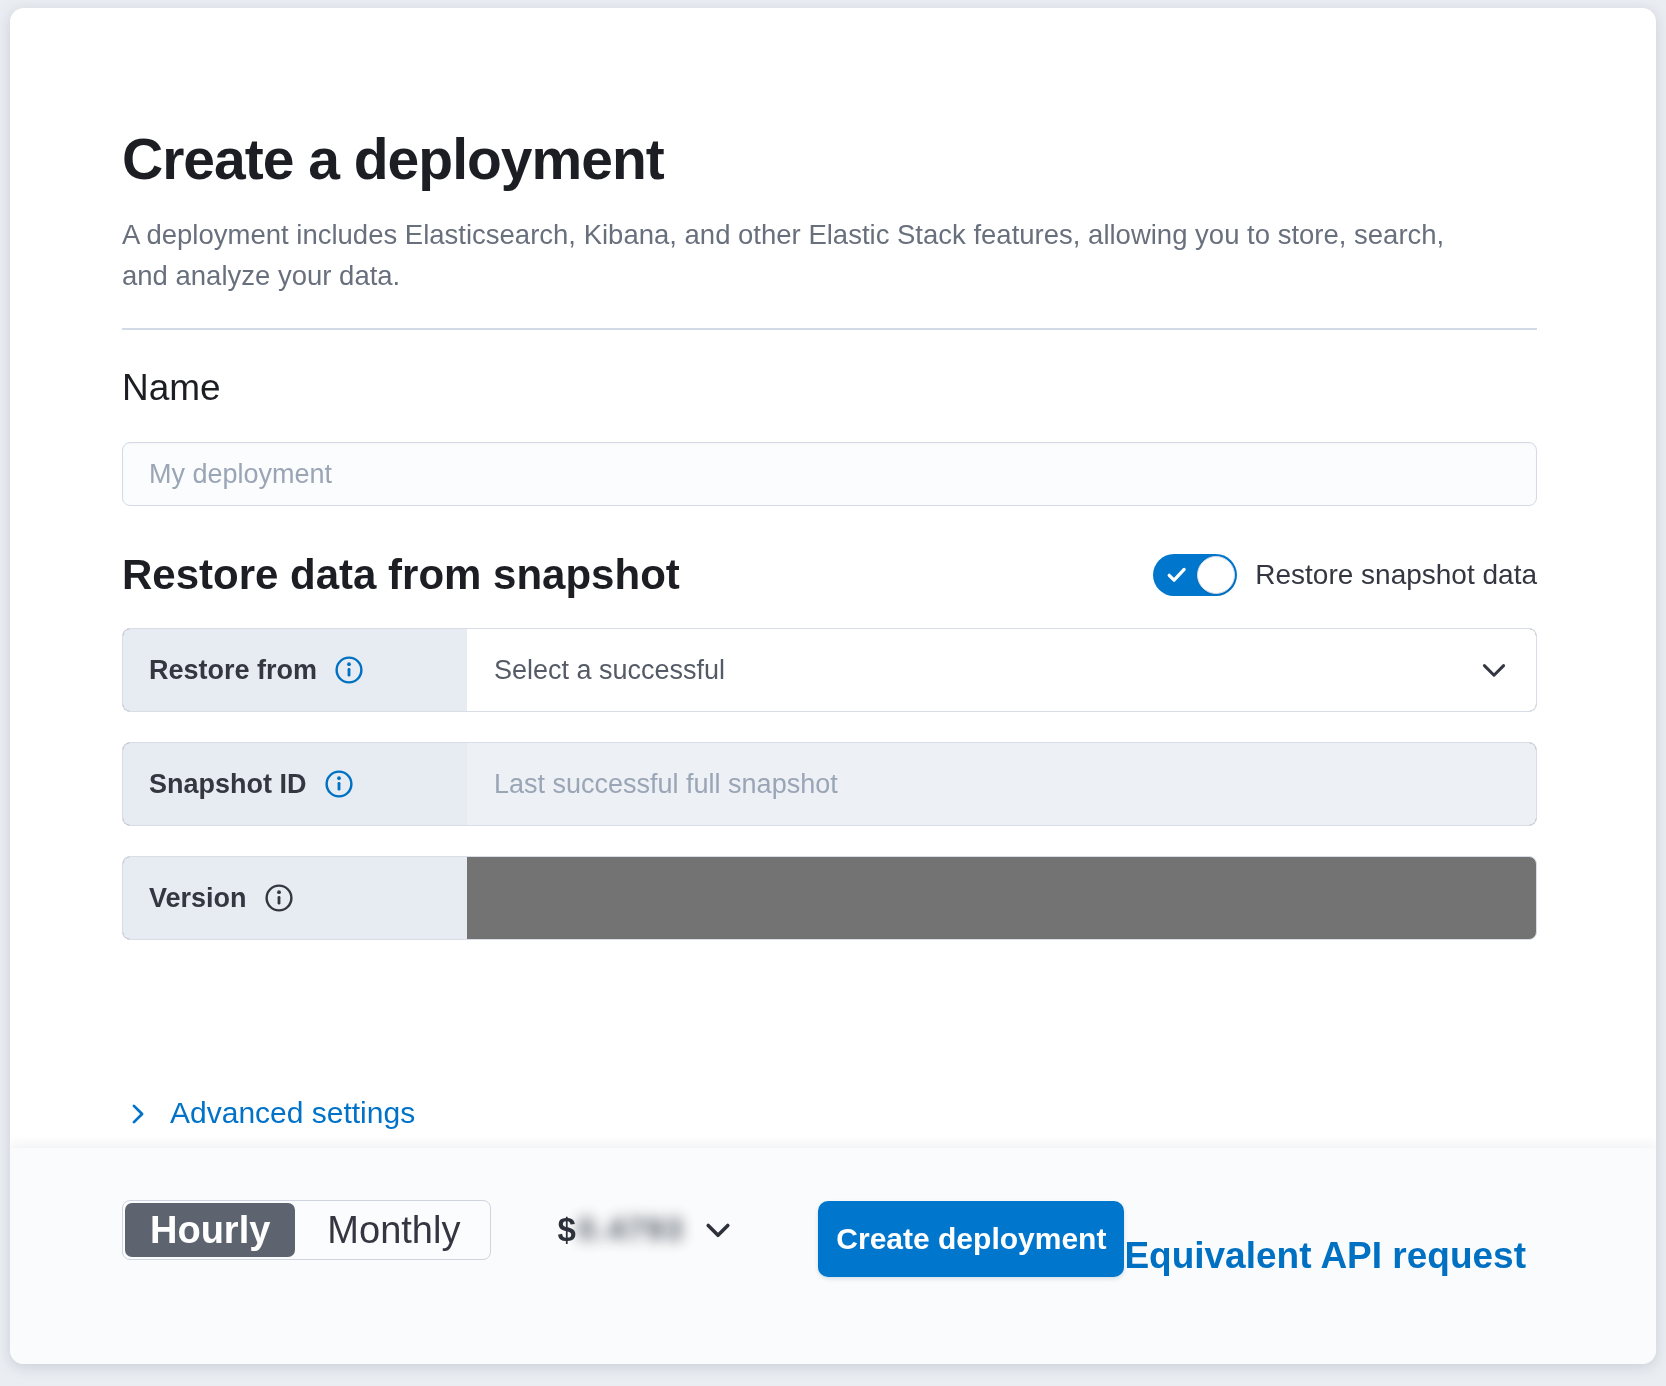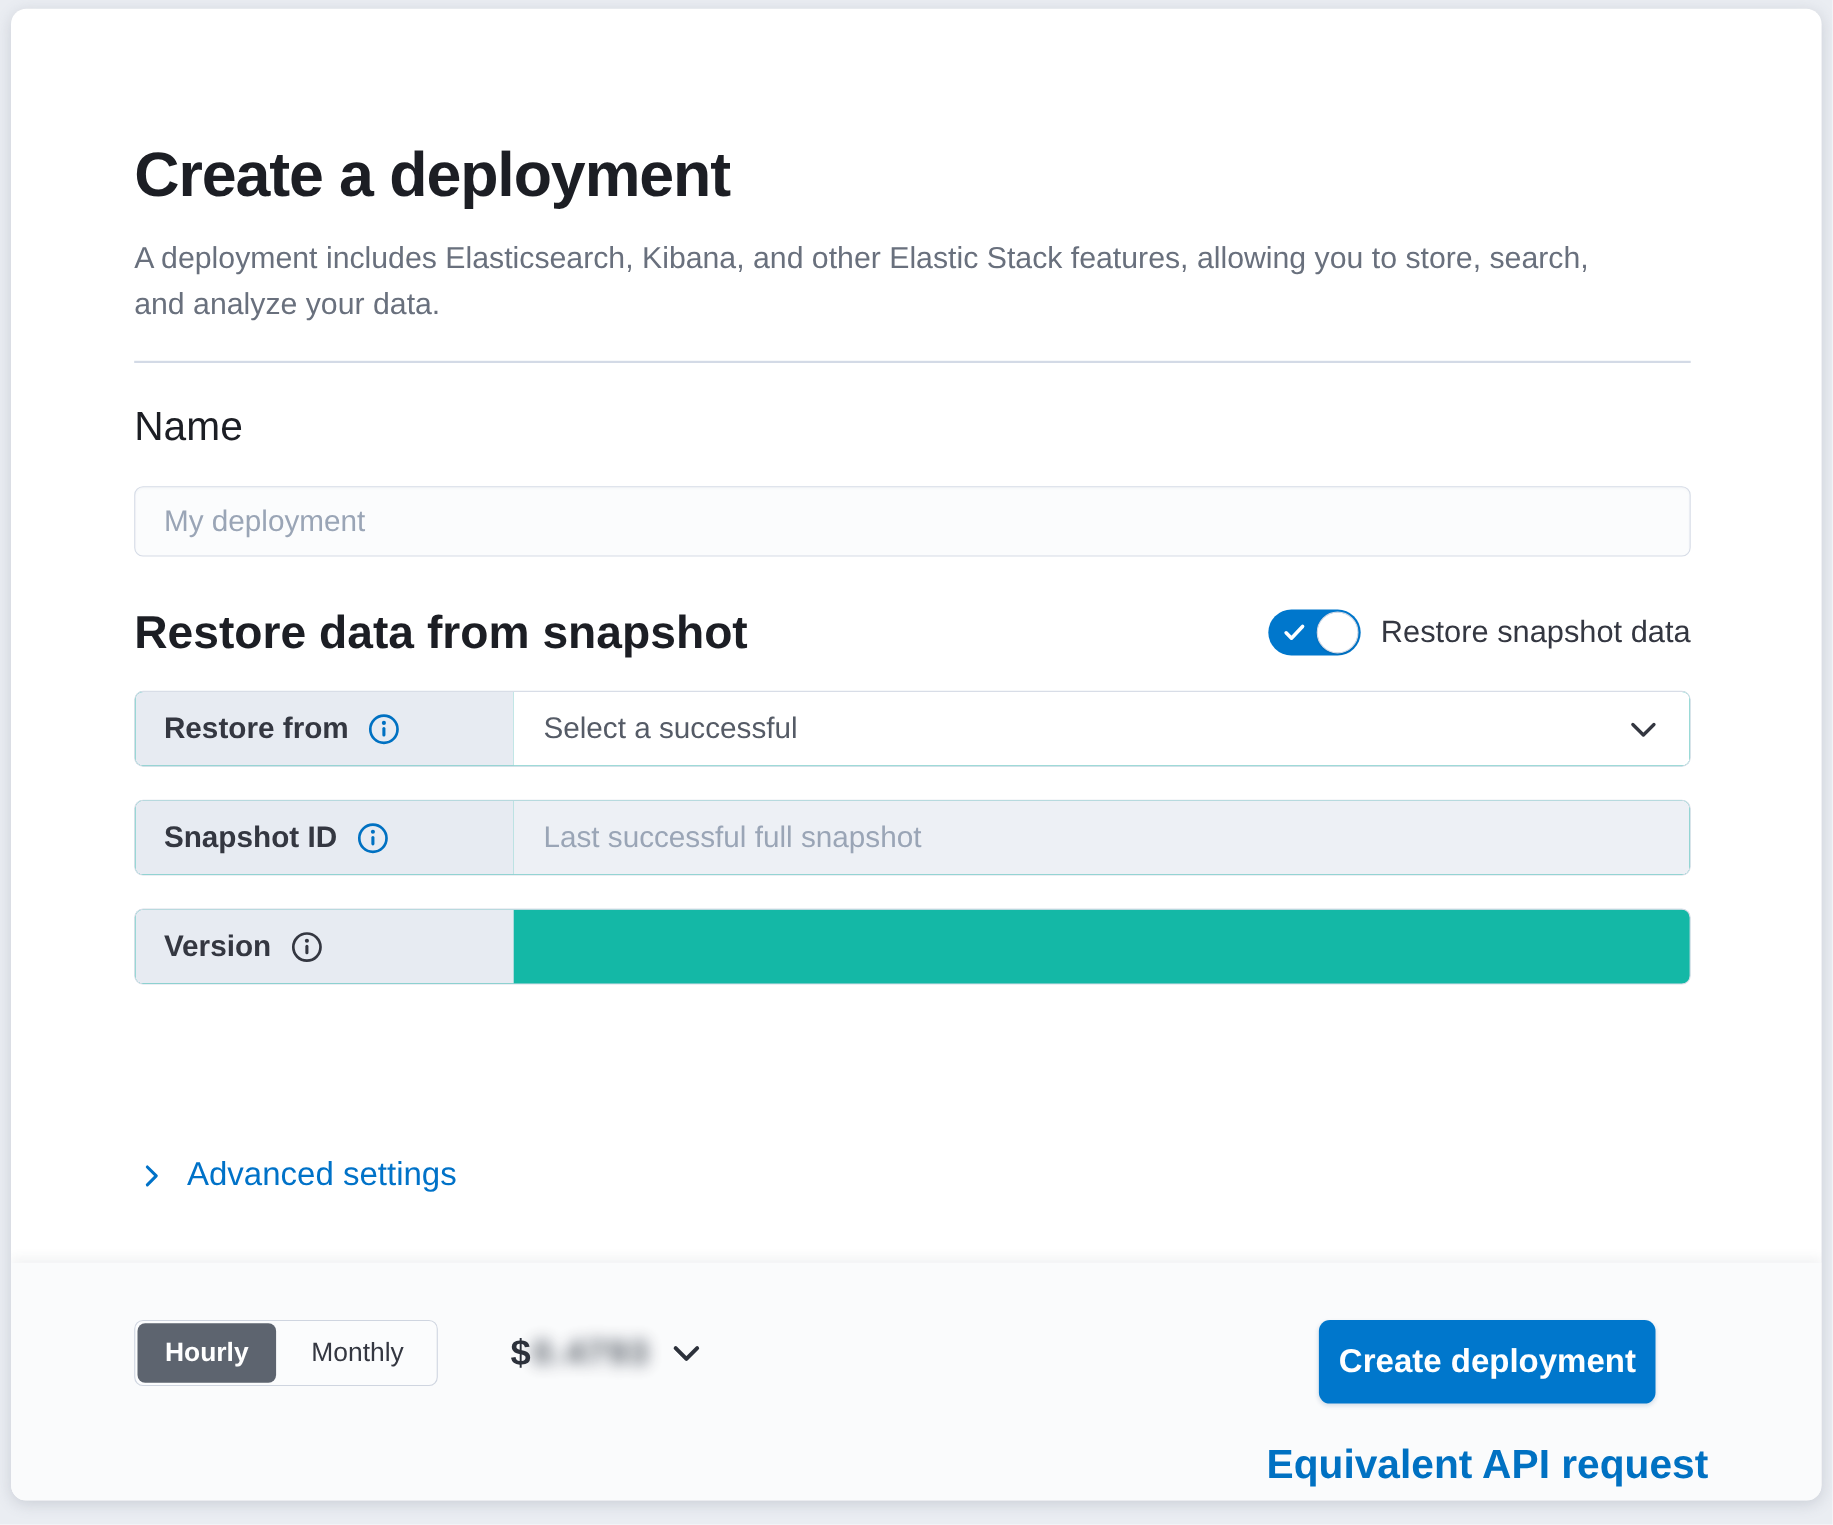--- a/index.html
+++ b/index.html
@@ -81,26 +81,26 @@
     background:#ffffff;
     border:1px solid #d3dae6;
     border-radius:50%;
     box-shadow:0 1px 2px rgba(0,0,0,0.12);
   }
   .toggle-label { margin-left:18px; font-size:28px; color:#343741; }
 
   .form-rows { margin-top:28px; }
   .form-row {
     display:flex;
-    height:69px;
+    height:84px;
     border:1px solid #d8dde7;
     border-radius:8px;
     overflow:hidden;
     margin-bottom:30px;
-    background:#14b8a6;
+    background:#737373;
   }
   .row-label {
     width:344px; flex:0 0 344px;
     background:#E7EBF2;
     display:flex; align-items:center;
     padding-left:26px;
   }
   .row-label .label-text {
     font-size:27px; font-weight:700; color:#343741;
   }
@@ -151,21 +151,21 @@
     height:60px;
     background:#fbfcfd;
     border:1px solid #cfd5e0;
     border-radius:8px;
     overflow:hidden;
   }
   .billing-btn {
     height:100%;
     display:flex; align-items:center;
     font-family:"Liberation Sans", sans-serif;
-    font-size:24px;
+    font-size:38px;
     border:none; background:transparent; cursor:pointer;
     padding:0 30px;
   }
   .billing-btn.selected {
     background:#5D646F; color:#ffffff; font-weight:700;
     border-radius:7px;
     margin:2px; height:54px; padding:0 25px;
   }
   .billing-btn.unselected { color:#343741; }
 
@@ -176,22 +176,22 @@
   }
   .price-currency { font-size:33px; font-weight:800; color:#2c313b; }
   .price-amount {
     font-size:31px; font-weight:700; color:#3a404c;
     filter:blur(7px); opacity:0.9;
     letter-spacing:2px; margin-left:2px;
   }
   .price-chevron { width:34px; height:34px; margin-left:16px; }
 
   .footer-right {
-    position:absolute; right:103px; top:52px;
-    display:flex; flex-direction:column; align-items:center;
+    position:absolute; right:130px; top:52px;
+    display:flex; flex-direction:row; align-items:center;
   }
   .create-btn {
     width:306px; height:76px;
     background:#0077CC; color:#ffffff;
     border:none; border-radius:10px;
     font-family:"Liberation Sans", sans-serif;
     font-size:30px; font-weight:700;
     cursor:pointer;
     box-shadow:0 2px 4px rgba(0,60,120,0.15);
   }

